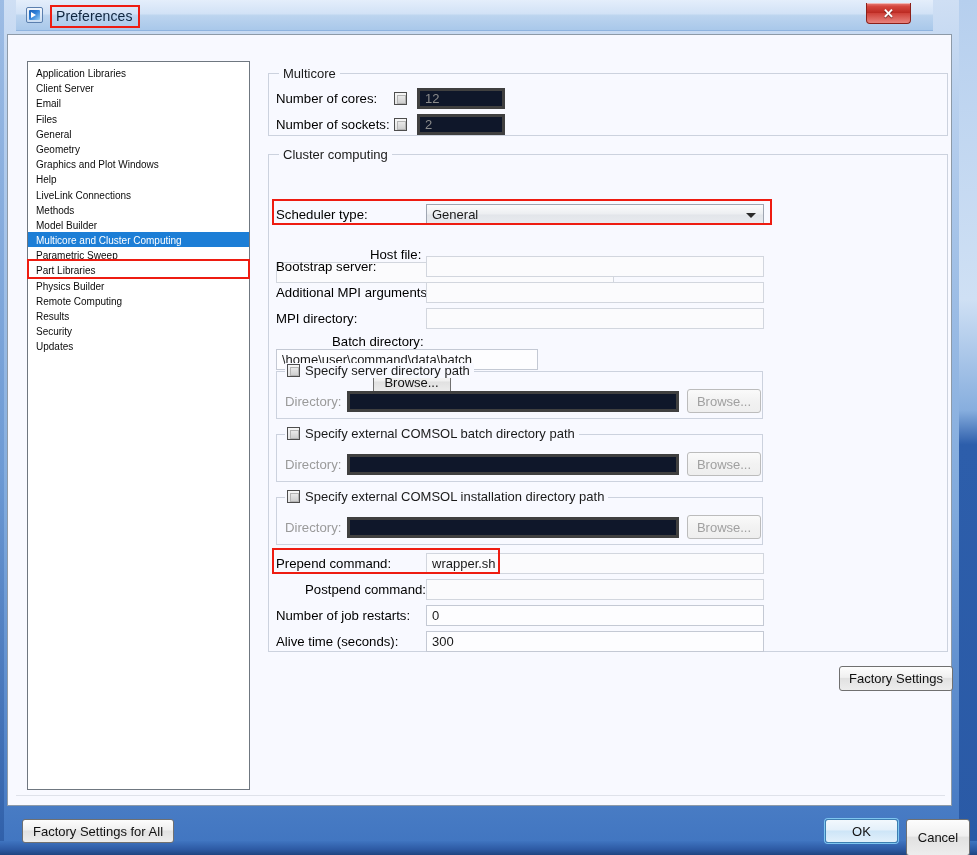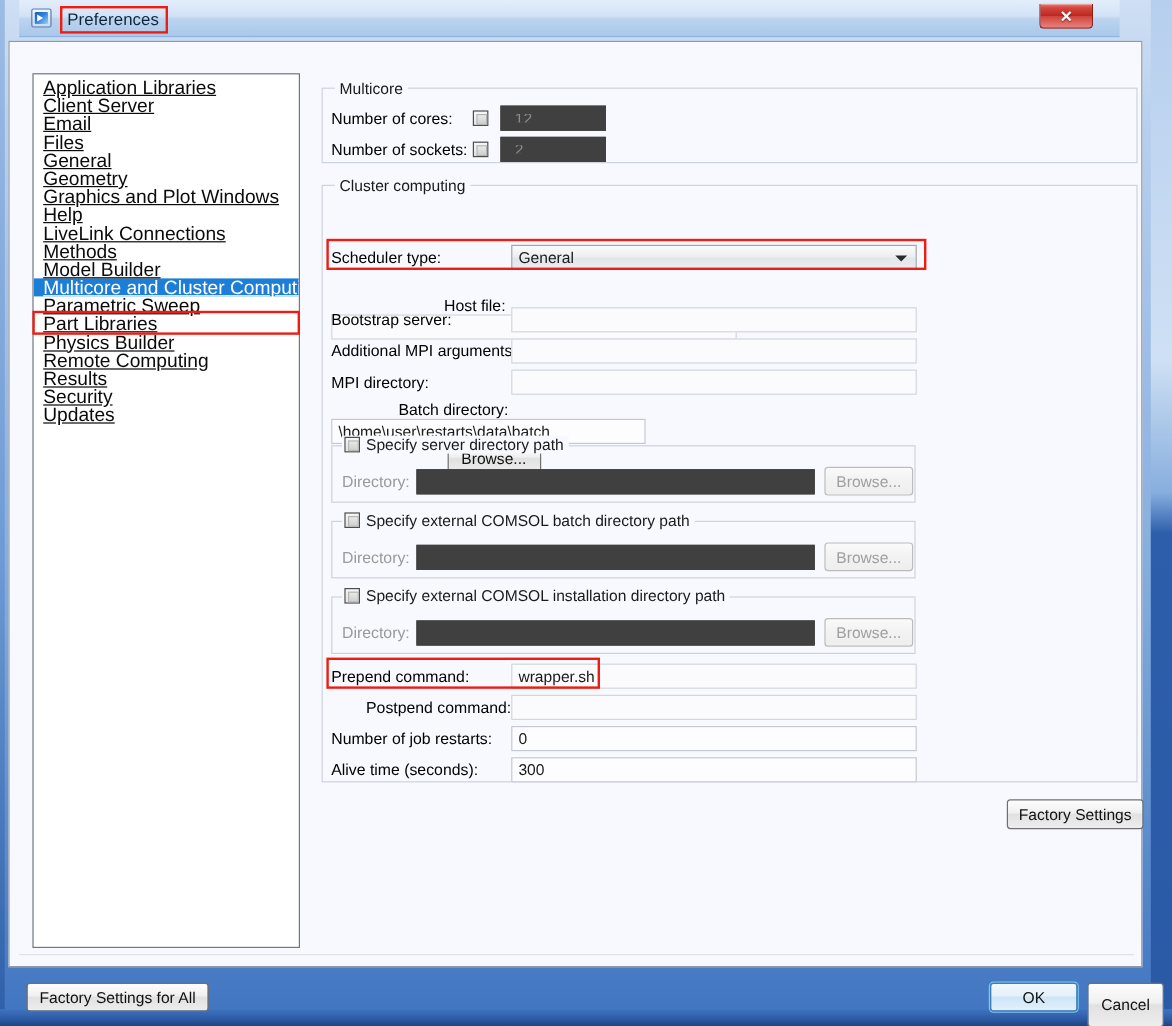--- a/index.html
+++ b/index.html
@@ -100,27 +100,26 @@
   .sidebar {
     position: absolute;
     left: 19px; top: 26px;
     width: 223px; height: 729px;
     background: #ffffff;
     border: 1px solid #6f7780;
     padding: 3px 0 0 0;
     overflow: hidden;
   }
   .side-item {
-    font-size: 16px;
+    font-size: 10px;
     color: #0b0b0b;
     line-height: 15px;
     padding: 1px 4px 1px 8px;
     height: 15.2px;
     white-space: nowrap;
-    text-decoration: underline;
   }
   .side-item.selected {
     background: #1c7ed6;
     color: #ffffff;
   }
   .side-highlight {
     position: absolute;
     left: 19px; top: 224px;
     width: 223px; height: 20px;
     border: 2px solid #ee1c11;
@@ -195,22 +194,22 @@
     height: 21px;
     background: #fdfdff;
     border: 1px solid #c4c9d4;
     font-size: 13px;
     color: #1a1a1a;
     padding: 0 5px;
     display: flex; align-items: center;
     overflow: hidden; white-space: nowrap;
   }
   .field.disabled {
-    background: #404040;
-    border: 7px solid #404040;
+    background: #0f172a;
+    border: 3px solid #404040;
     color: #8c8c8c;
   }
   .field.empty-dim {
     background: #fbfbfd;
     border: 1px solid #d2d6de;
   }
 
   .combo {
     height: 21px;
     background: linear-gradient(to bottom, #fbfbfc 0%, #eceef1 48%, #e2e5ea 52%, #e9ebef 100%);
@@ -369,21 +368,21 @@
         <div class="field empty-dim" style="width:338px;"></div>
       </div>
 
       <div class="row" style="left:10px; top:247px;">
         <div class="lbl" style="width:150px;">MPI directory:</div>
         <div class="field empty-dim" style="width:338px;"></div>
       </div>
 
       <div class="row" style="left:10px; top:273px;flex-direction:column;">
         <div class="lbl" style="width:150px;">Batch directory:</div>
-        <div class="field" style="width:262px;">\home\user\restarts\data\batch</div>
+        <div class="field" style="width:262px;">\home\user\command\data\batch</div>
         <div class="btn" style="width:78px; margin-left:9px;">Browse...</div>
       </div>
 
       <div class="group" style="left:10px; top:310px; width:487px; height:48px;">
         <div class="group-title-cb">
           <span class="cb"></span>
           <span>Specify server directory path</span>
         </div>
         <div class="row" style="left:8px; top:17px;">
           <div class="lbl dim" style="width:62px;">Directory:</div>

